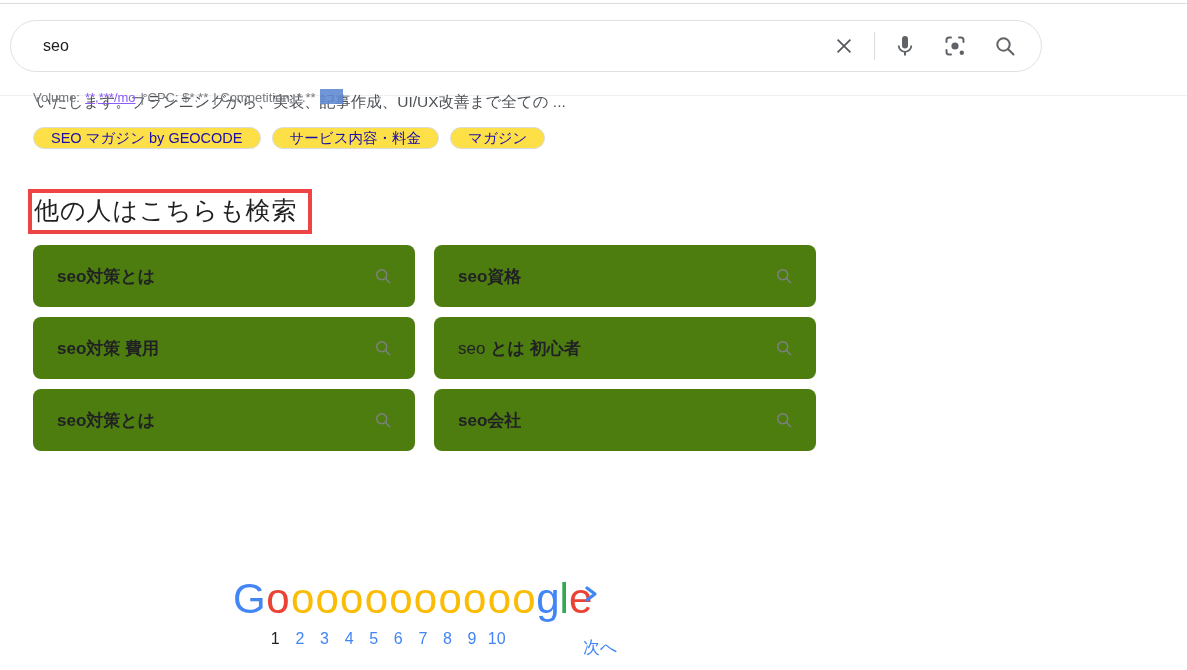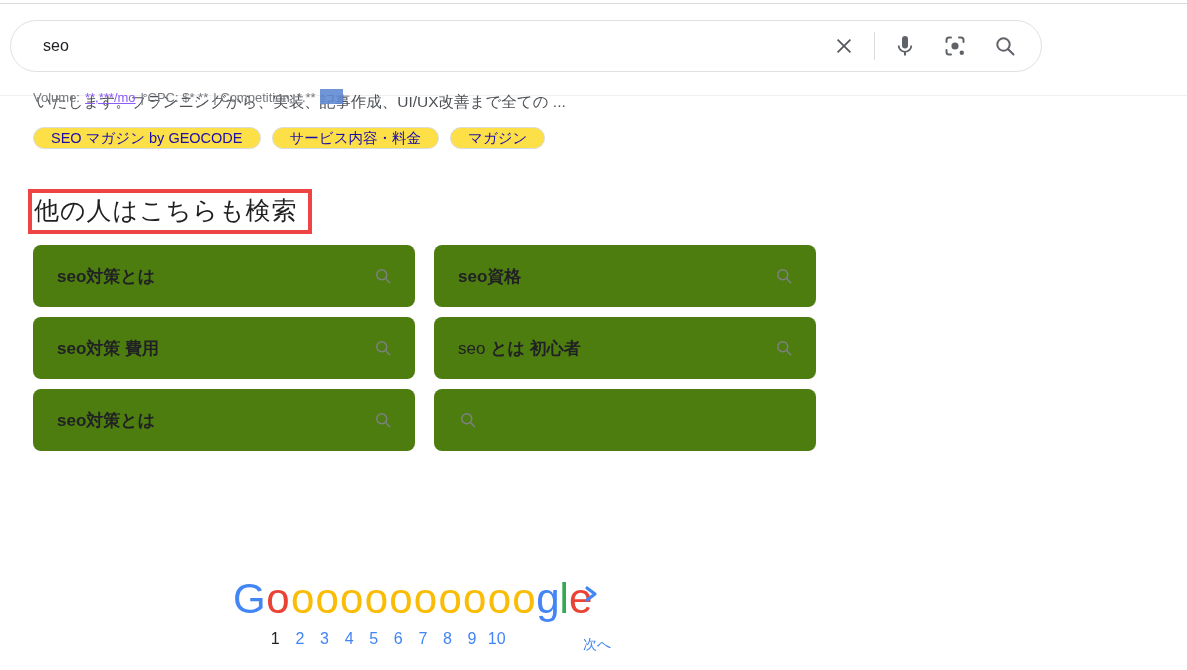--- a/index.html
+++ b/index.html
@@ -46,21 +46,21 @@
 
   
   .pagination{position:absolute;left:233px;top:576px;width:420px;}
   .logo-row{display:flex;align-items:flex-end;font-size:42px;line-height:42px;height:44px;}
   .logo-letter{display:inline-block;}
   .o-cell{display:inline-block;width:24.6px;text-align:center;}
   .next-arrow{position:absolute;left:350px;top:9px;cursor:pointer;}
   .nums-row{position:absolute;left:30px;top:54px;display:flex;}
   .ncell{width:24.6px;text-align:center;font-size:16px;color:#4285F4;cursor:pointer;text-decoration:none;}
   .ncell.current{color:#202124;cursor:default;}
-  .next-link{position:absolute;left:350px;top:60px;font-size:14px;color:#4285F4;cursor:pointer;}
+  .next-link{position:absolute;left:350px;top:60px;font-size:17px;color:#4285F4;cursor:pointer;}
 </style>
 </head>
 <body>
 
 <div class="page">
   <div class="top-line"></div>
 
   <div class="searchbox">
     <input type="text" aria-label="search" value="seo" style="">
     <div class="sb-icons">
@@ -156,20 +156,21 @@
       <div class="tile">
         <span class="tile-label"><span class="prefix"></span><span>seo対策とは</span></span>
         <span class="tile-mag">
           <svg width="20" height="20" viewBox="0 0 24 24" fill="none">
             <circle cx="10.5" cy="10.5" r="6" stroke="#7d8186" stroke-width="1.7"></circle>
             <path d="M15 15 L20 20" stroke="#7d8186" stroke-width="1.7" stroke-linecap="round"></path>
           </svg>
         </span>
       </div>
       <div class="tile">
+        <span class="tile-label"><span class="prefix"></span><span>seo会社</span></span>
         <span class="tile-mag">
           <svg width="20" height="20" viewBox="0 0 24 24" fill="none">
             <circle cx="10.5" cy="10.5" r="6" stroke="#7d8186" stroke-width="1.7"></circle>
             <path d="M15 15 L20 20" stroke="#7d8186" stroke-width="1.7" stroke-linecap="round"></path>
           </svg>
         </span>
       </div>
     </div>
 
   <div class="pagination">

